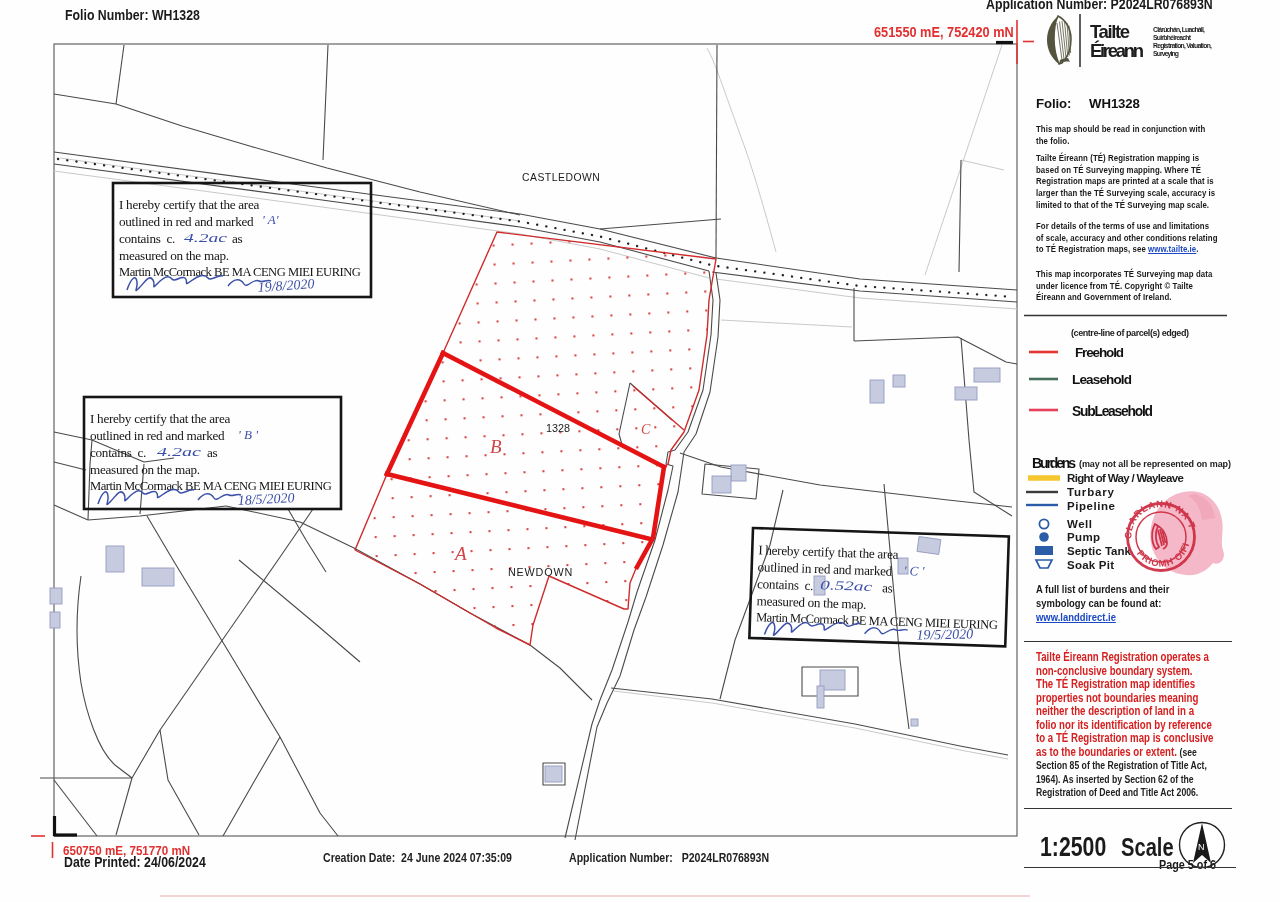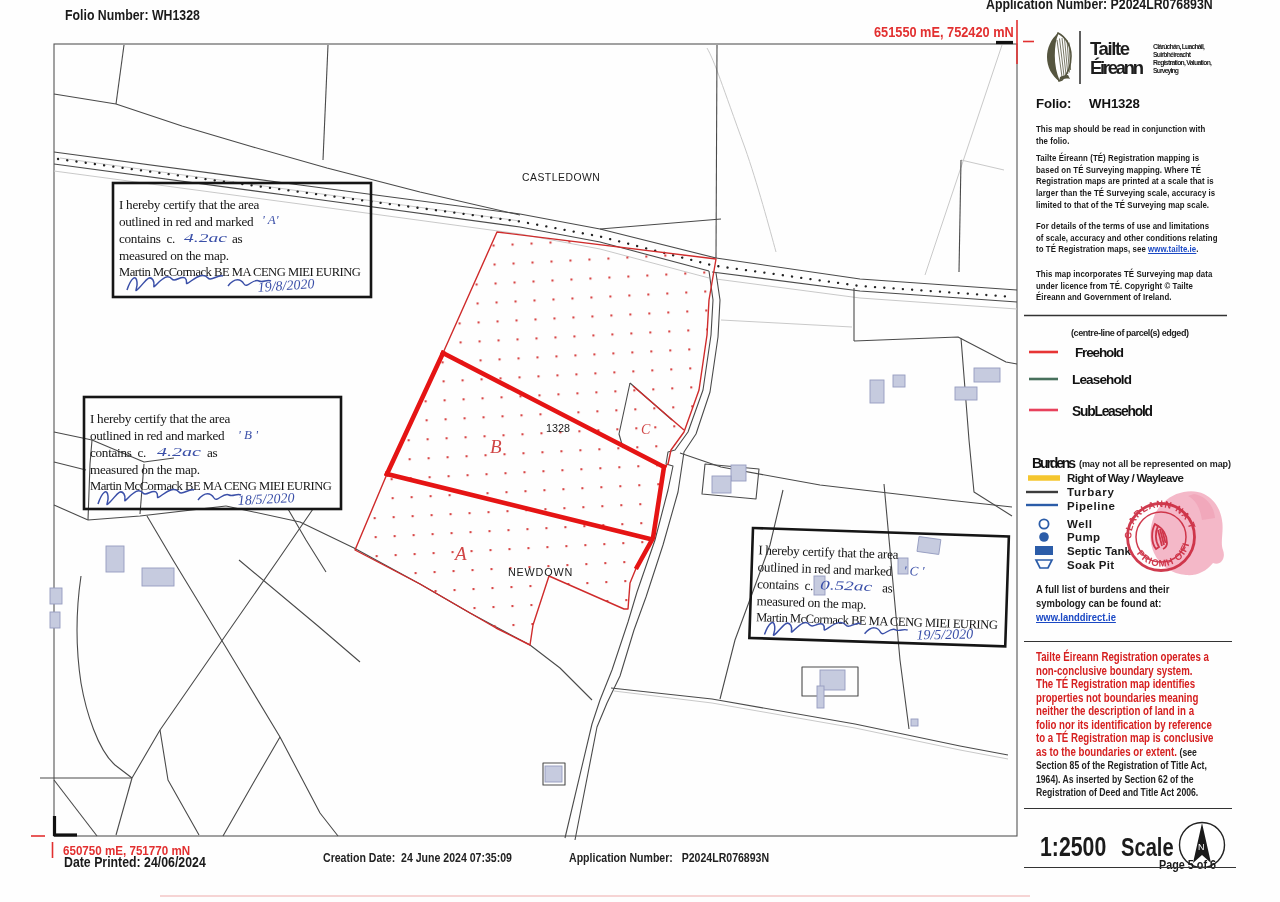--- a/index.html
+++ b/index.html
@@ -201,21 +201,21 @@
       <text x="920" y="634" font-size="14" transform="rotate(-3 920 634)">19/5/2020</text>
     </g>
     <path d="M768,634 c4,-12 9,-16 10,-8 c1,6 -4,12 2,6 c6,-6 10,-14 14,-8 c3,5 -2,10 4,4 c6,-6 11,-10 15,-5 c3,4 9,-4 13,-1 c4,3 -2,9 6,3 c7,-5 13,-8 17,-3 c3,4 10,-4 15,-2" stroke="#3a4fa8" stroke-width="1.5" fill="none"></path>
     <path d="M868,630 c7,-9 13,-7 16,-2 c3,5 9,-6 15,-3 c4,2 8,-2 12,0" stroke="#3a4fa8" stroke-width="1.4" fill="none"></path>
   </g>
 </g>
 </svg>
 
 <div class="side">
 
-  <div class="abs" style="left:14px;top:28px;width:200px;height:64px;">
+  <div class="abs" style="left:14px;top:11px;width:200px;height:64px;">
     <svg width="200" height="64" viewBox="0 0 200 64">
       <g transform="translate(4,4)">
         <path d="M12,1 C5,7 1,16 1,25 C1,35 6,44 13,49 C10,42 8,33 8,24 C8,15 9,7 12,1 Z" fill="#55553f"></path>
         <path d="M12,1 C20,5 25,14 25,24 C25,34 22,42 16,48 L13,49 C10,42 8,33 8,24 C8,15 9,7 12,1 Z" fill="none" stroke="#55553f" stroke-width="1.6"></path>
         <path d="M13,49 C16,47 20,46 24,47 L22,43 C19,43 16,44 14,45 Z" fill="#55553f"></path>
         <g stroke="#55553f" stroke-width="0.8">
           <line x1="11" y1="8" x2="16" y2="45"></line>
           <line x1="13.5" y1="6.5" x2="18" y2="44"></line>
           <line x1="16" y1="6" x2="20" y2="43"></line>
           <line x1="18.5" y1="6.5" x2="21.8" y2="42"></line>

